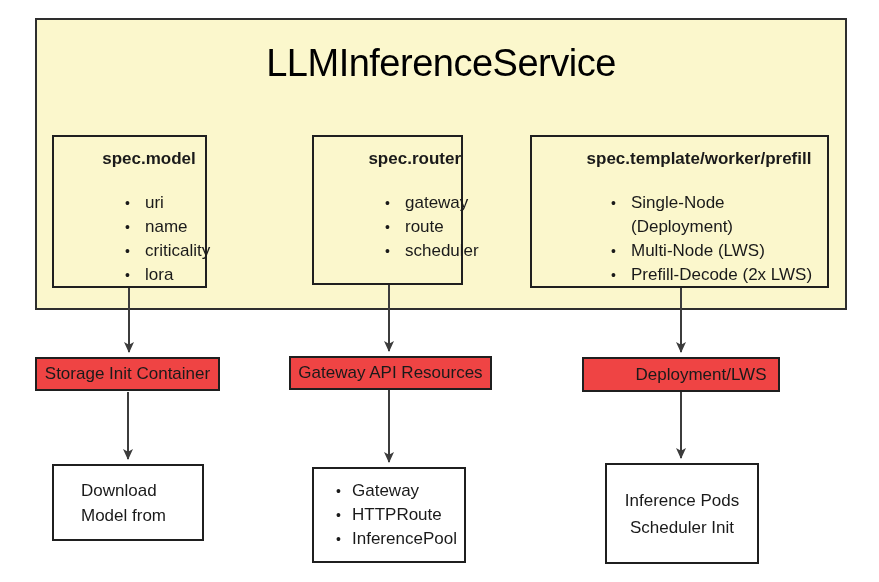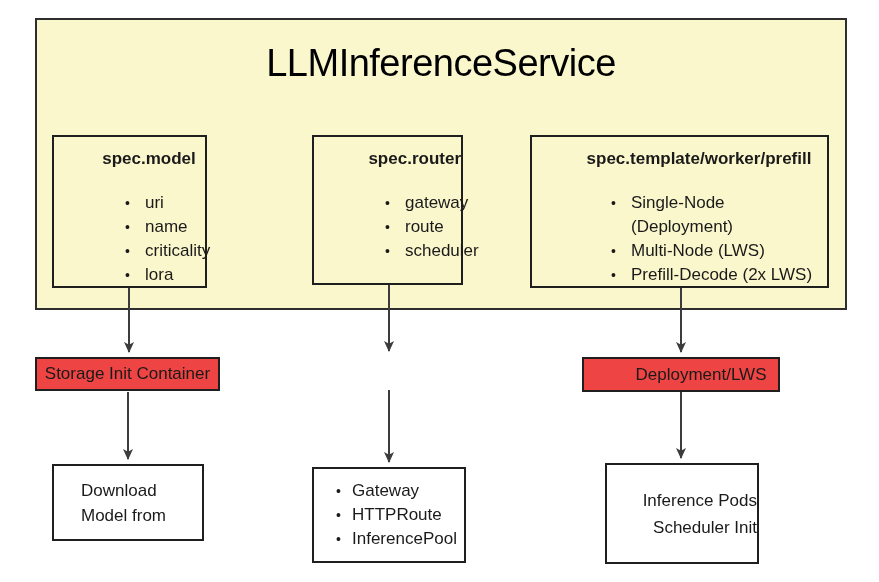--- a/index.html
+++ b/index.html
@@ -42,21 +42,21 @@
   .bot-box--download{left:52px;top:464px;width:152px;height:77px;
            display:flex;flex-direction:column;justify-content:center;
            padding-left:27px;line-height:25px;}
   .bot-box--gwlist{left:312px;top:467px;width:154px;height:96px;
            display:flex;flex-direction:column;justify-content:center;}
   .bot-box--gwlist .spec-items{margin:0;}
   .bot-box--gwlist .spec-item{padding-left:22px;line-height:24px;}
   .bot-box--gwlist .dot{width:16px;}
   .bot-box--pods{left:605px;top:463px;width:154px;height:101px;
            display:flex;flex-direction:column;justify-content:center;
-           text-align:right;line-height:27px;}
+           text-align:center;line-height:27px;}
 
   .arrows{position:absolute;left:0;top:0;pointer-events:none;}
 </style>
 </head>
 <body>
 
 <div class="stage">
 
   <div class="outer"></div>
   <div class="title">LLMInferenceService</div>
@@ -115,20 +115,23 @@
         <li class="spec-item">
         <span class="dot">•</span>
         <span>Prefill-Decode (2x LWS)</span>
       </li>
       </ul>
   </div>
 
   <div class="mid-box mid-box--storage">
     <span>Storage Init Container</span>
   </div>
+  <div class="mid-box mid-box--gatewayapi">
+    <span>Gateway API Resources</span>
+  </div>
   <div class="mid-box mid-box--deploy">
     <span>Deployment/LWS</span>
   </div>
 
   <div class="bot-box bot-box--download">
       <div class="line">Download</div>
       <div class="line">Model from</div>
     </div>
 
   <div class="bot-box bot-box--gwlist">

